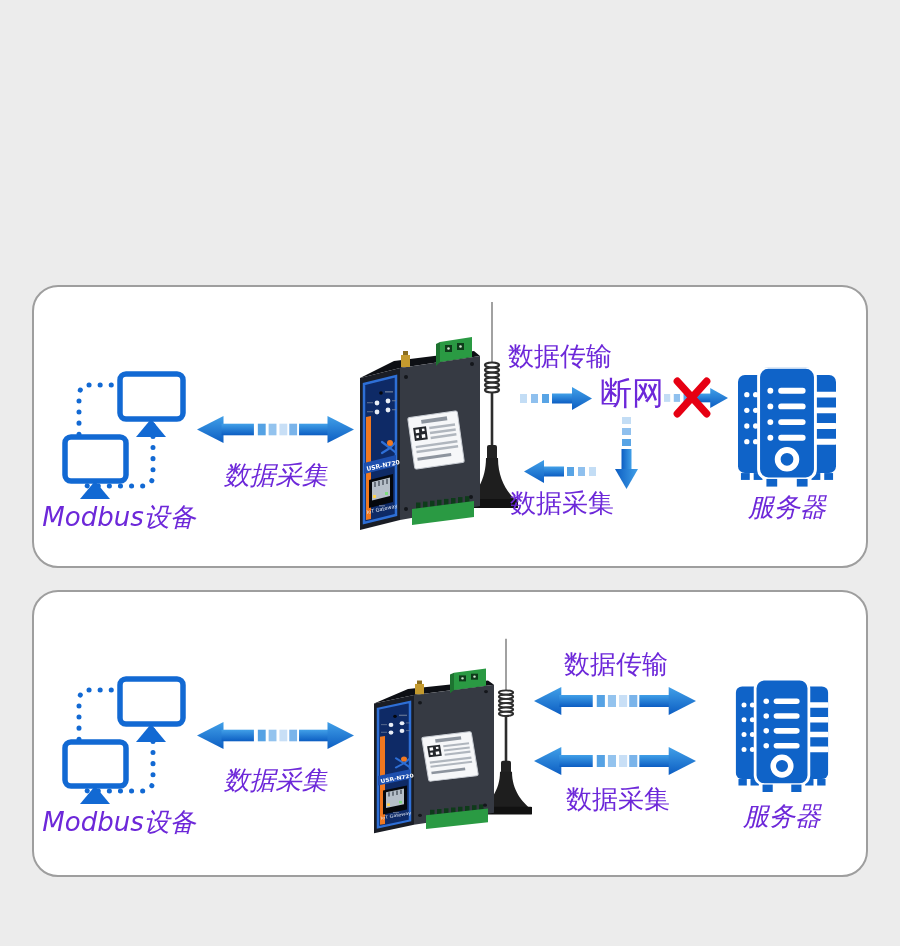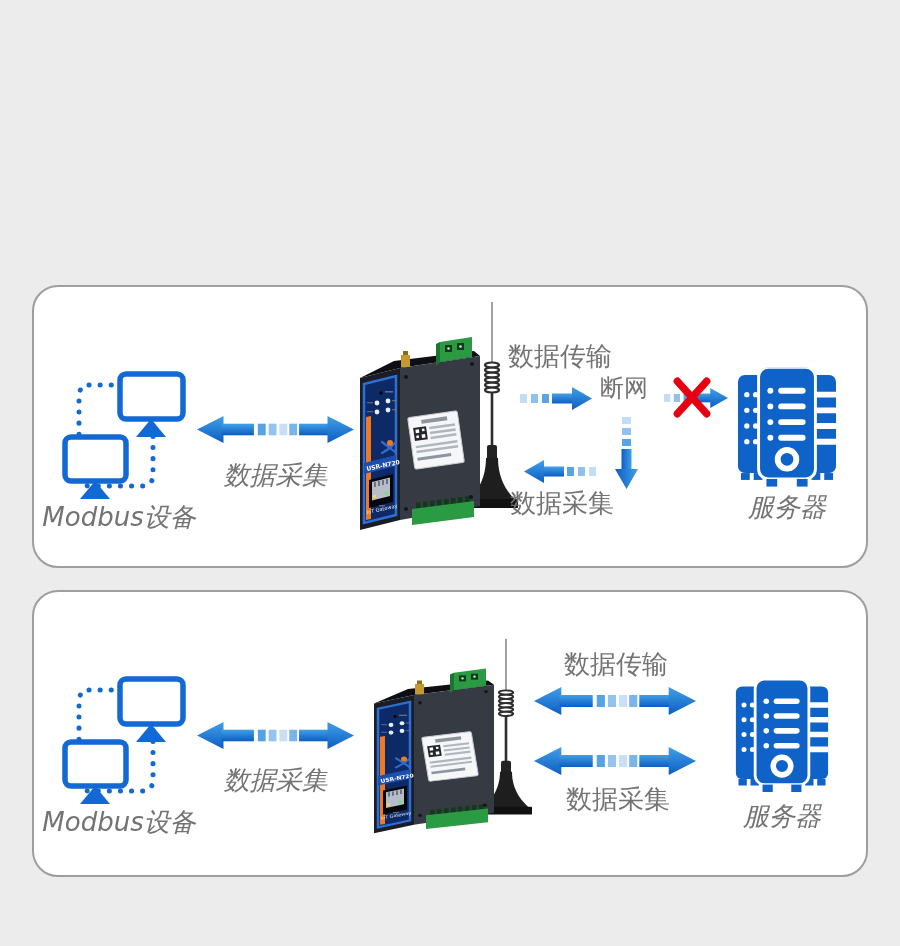--- a/index.html
+++ b/index.html
@@ -10,25 +10,25 @@
   }
   .panel{
     position:absolute; left:32px; width:836px;
     background:#ffffff; border:2px solid #9e9e9e; border-radius:26px;
     box-sizing:border-box;
   }
   #panel-offline{ top:285px; height:283px; }
   #panel-resend{ top:590px; height:287px; }
   .abs{ position:absolute; }
   .label{
-    position:absolute; color:#737373; font-size:26px;
+    position:absolute; color:#6d28d9; font-size:26px;
     white-space:nowrap; line-height:1.15;
   }
   .label.center{ text-align:center;font-style:italic; }
-  .big{ font-size:24px; }
+  .big{ font-size:32px; }
   .rot90{ transform:rotate(90deg); }
   .flip{ transform:scaleX(-1); }
 </style>
 </head>
 <body>
 
 <div class="stage">
 
   <svg width="0" height="0" style="position:absolute" aria-hidden="true">
     <defs>

